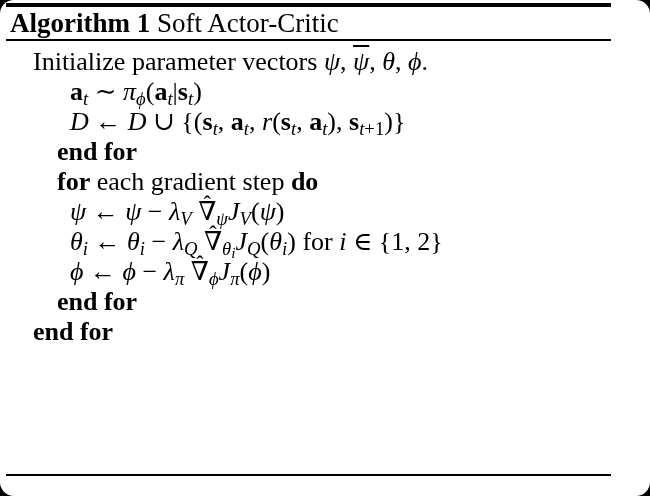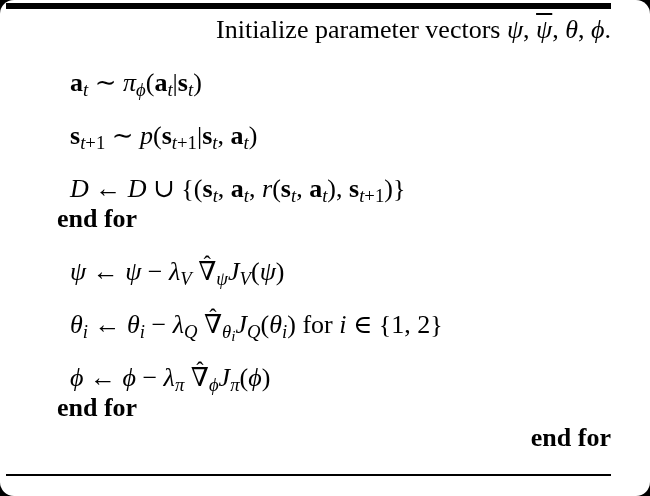--- a/index.html
+++ b/index.html
@@ -44,23 +44,23 @@
   }
   .title b { font-weight: bold; }
   .body {
     padding-top: 6px;
     font-size: 26px;
   }
   .line {
     line-height: 30px;
     white-space: nowrap;
   }
-  .indent-0 { padding-left: 27px; text-align: right; }
+  .indent-0 { padding-left: 27px; }
   .indent-1 { padding-left: 51px; }
-  .indent-2 { padding-left: 64px; margin-top: 23px; }
+  .indent-2 { padding-left: 64px; }
   .line b { font-weight: bold; }
   .line i { font-style: italic; }
   sub {
     font-size: 0.72em;
     vertical-align: -0.28em;
     line-height: 0;
   }
   sub sub {
     font-size: 0.82em;
     vertical-align: -0.18em;
@@ -79,27 +79,28 @@
   .ov {
     text-decoration: overline;
   }
 </style>
 </head>
 <body>
 
 <div class="page">
   <div class="algo">
     <div class="rule rule-thick"></div>
+    <div class="title"><b>Algorithm 1 </b><span>Soft Actor-Critic</span></div>
     <div class="rule rule-thin"></div>
     <div class="body">
         <div class="line indent-0">Initialize parameter vectors <i>ψ</i>, <span class="ov"><i>ψ</i></span>, <i>θ</i>, <i>ϕ</i>.</div>
         <div class="line indent-2"><b>a</b><sub><i>t</i></sub> ∼ <i>π</i><sub><i>ϕ</i></sub>(<b>a</b><sub><i>t</i></sub>|<b>s</b><sub><i>t</i></sub>)</div>
-        <div class="line indent-2"><b>s</b><sub><i>t</i>+1</sub> ∼ <i>p</i>(<b>s</b><sub><i>t</i>+1</sub>|<b>s</b><sub><i>t</i></sub>, <b>a</b><sub><i>t</i></sub>)</div>
         <div class="line indent-2"><i>D</i> ← <i>D</i> ∪ {(<b>s</b><sub><i>t</i></sub>, <b>a</b><sub><i>t</i></sub>, <i>r</i>(<b>s</b><sub><i>t</i></sub>, <b>a</b><sub><i>t</i></sub>), <b>s</b><sub><i>t</i>+1</sub>)}</div>
         <div class="line indent-1"><b>end for</b></div>
+        <div class="line indent-1"><b>for</b> each gradient step <b>do</b></div>
         <div class="line indent-2"><i>ψ</i> ← <i>ψ</i> − <i>λ</i><sub><i>V</i></sub> <span class="hat"><span class="hatmark">ˆ</span>∇</span><sub><i>ψ</i></sub><i>J</i><sub><i>V</i></sub>(<i>ψ</i>)</div>
         <div class="line indent-2"><i>θ</i><sub><i>i</i></sub> ← <i>θ</i><sub><i>i</i></sub> − <i>λ</i><sub><i>Q</i></sub> <span class="hat"><span class="hatmark">ˆ</span>∇</span><sub><i>θ</i><sub><i>i</i></sub></sub><i>J</i><sub><i>Q</i></sub>(<i>θ</i><sub><i>i</i></sub>) for <i>i</i> ∈ {1, 2}</div>
         <div class="line indent-2"><i>ϕ</i> ← <i>ϕ</i> − <i>λ</i><sub><i>π</i></sub> <span class="hat"><span class="hatmark">ˆ</span>∇</span><sub><i>ϕ</i></sub><i>J</i><sub><i>π</i></sub>(<i>ϕ</i>)</div>
         <div class="line indent-1"><b>end for</b></div>
         <div class="line indent-0"><b>end for</b></div>
       </div>
     <div class="rule rule-bottom"></div>
   </div>
 </div>
 

